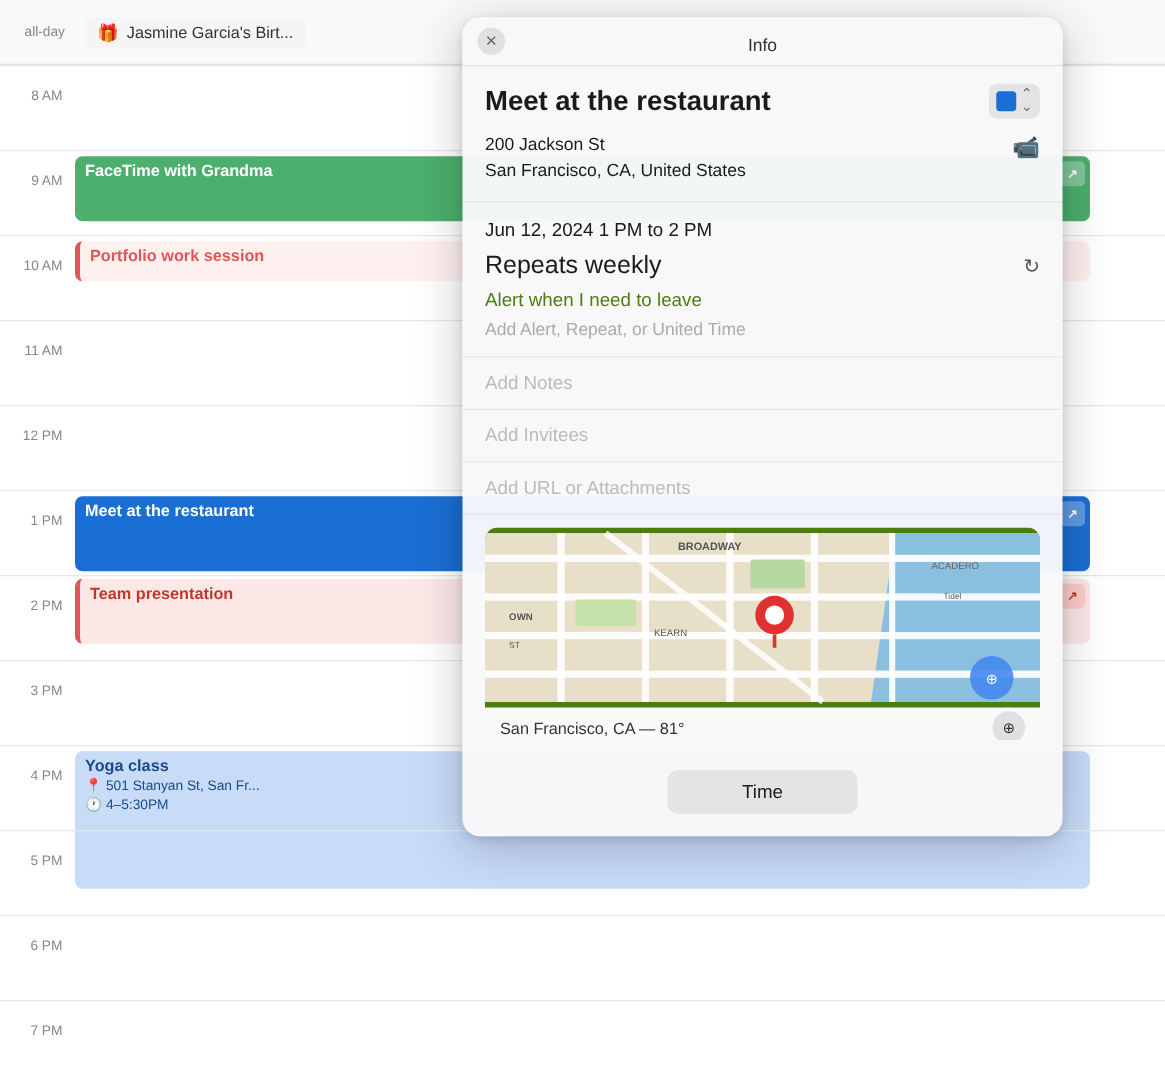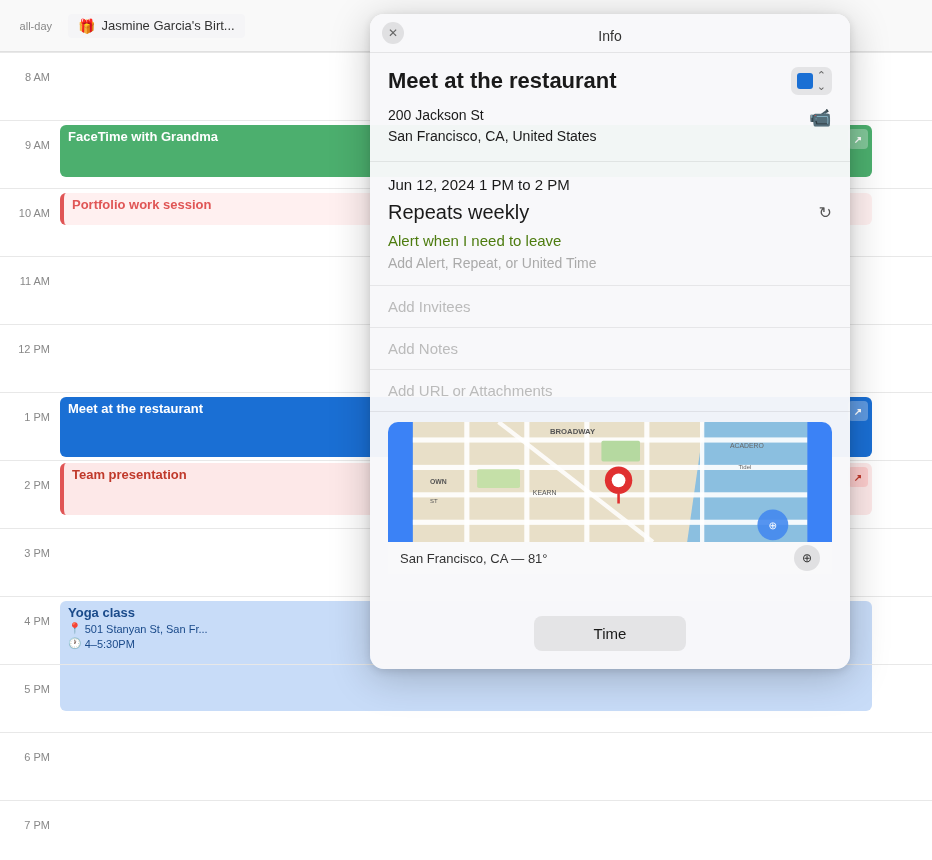--- a/index.html
+++ b/index.html
@@ -313,22 +313,22 @@
 
     .map-container {
       margin: 10px 18px 14px 18px;
       border-radius: 10px;
       overflow: hidden;
       height: 170px;
       position: relative;
     }
     .map-visual {
       width: 100%;
-      height: 120px;
-      background: #3b82f6;
+      height: 144px;
+      background: #4d7c0f;
       position: relative;
       overflow: hidden;
     }
 
     
     .map-svg {
       width: 100%;
       height: 100%;
     }
 
@@ -509,23 +509,23 @@
     <div class="popup-section">
       <div class="datetime-row">Jun 12, 2024  1 PM to 2 PM</div>
       <div class="repeats-row">
         <span class="repeats-label">Repeats weekly</span>
         <span class="repeat-icon">↻</span>
       </div>
       <div class="alert-row">Alert when I need to leave</div>
       <div class="add-alert-row">Add Alert, Repeat, or United Time</div>
     </div>
 
+    <div class="placeholder-row">Add Notes</div>
+
     <div class="placeholder-row">Add Invitees</div>
-
-    <div class="placeholder-row">Add Notes</div>
 
     <div class="placeholder-row">Add URL or Attachments</div>
 
     <div class="map-container">
       <div class="map-visual">
         <svg class="map-svg" viewBox="0 0 460 140" xmlns="http://www.w3.org/2000/svg">
 
           <rect width="460" height="140" fill="#e8dfc8"></rect>
 
           <polygon points="340,0 460,0 460,140 320,140" fill="#8bbfe0"></polygon>

